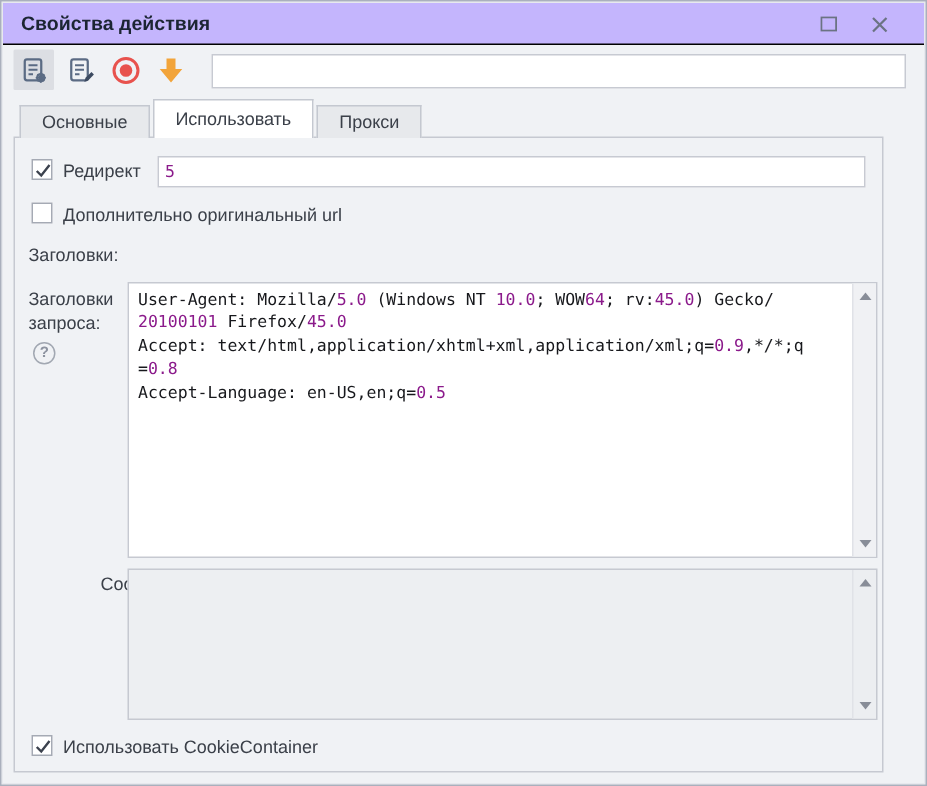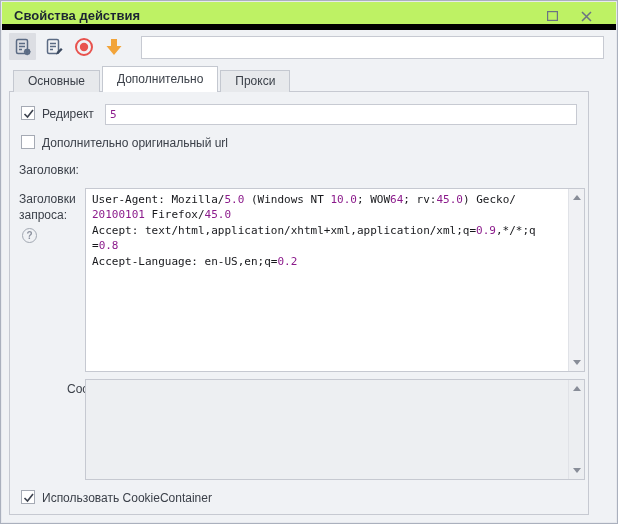--- a/index.html
+++ b/index.html
@@ -9,21 +9,21 @@
   .window {
     position:relative; width:618px; height:524px;
     background:#f0f2f5; border:1px solid #aab0bd;
     box-shadow: inset 0 0 0 1px #e7e9ee;
     overflow:hidden;
   }
 
   
   .titlebar {
     position:absolute; left:1px; top:1px; right:1px; height:28px;
-    background:#bef264; border-bottom:6px solid #000000;
+    background:#c4b5fd; border-bottom:1px solid #000000;
   }
   .title {
     position:absolute; left:12px; top:0; height:28px; line-height:28px;
     font-size:13px; font-weight:bold; color:#1c2533;
   }
   .tb-btn { position:absolute; top:4px; width:24px; height:20px; cursor:default;
             display:flex; align-items:center; justify-content:center; }
   .tb-max { right:52px; }
   .tb-close { right:18px; }
 
@@ -152,21 +152,21 @@
     <span class="tool-btn" style="left:98px;">
       <svg width="20" height="20">
         <path d="M7 2 H13 V9 H17.5 L10 18 L2.5 9 H7 Z" fill="#f2a43a"></path>
       </svg>
     </span>
     <input class="tool-input" value="" style="">
   </div>
 
   <div class="tabs">
     <div class="tab">Основные</div>
-    <div class="tab active">Дополнительно</div>
+    <div class="tab active">Использовать</div>
     <div class="tab">Прокси</div>
   </div>
 
   <div class="panel"></div>
 
   <span class="checkbox checked" style="left:20px; top:105px;">
     <svg width="14" height="14">
       <path d="M2.5 7 L5.5 10 L11 3" stroke="#3c424e" stroke-width="1.6" fill="none"></path>
     </svg>
   </span>
@@ -182,21 +182,21 @@
 
   <span class="lbl" style="left:18px; top:190px; width:64px; line-height:16px;">Заголовки запроса:</span>
   <span class="help-icon" style="left:21px; top:227px;">?</span>
 
   <div class="textbox" style="left:84px; top:187px; width:500px; height:184px;">
     <div class="content">
         <div class="mline">User-Agent: Mozilla/<span class="num">5.0</span> (Windows NT <span class="num">10.0</span>; WOW<span class="num">64</span>; rv:<span class="num">45.0</span>) Gecko/</div>
         <div class="mline"><span class="num">20100101</span> Firefox/<span class="num">45.0</span></div>
         <div class="mline">Accept: text/html,application/xhtml+xml,application/xml;q=<span class="num">0.9</span>,*/*;q</div>
         <div class="mline">=<span class="num">0.8</span></div>
-        <div class="mline">Accept-Language: en-US,en;q=<span class="num">0.2</span></div>
+        <div class="mline">Accept-Language: en-US,en;q=<span class="num">0.5</span></div>
       </div>
     <div class="vscroll">
       <span class="sb-arrow sb-up">
           <span class="tri-up"></span>
         </span>
       <span class="sb-arrow sb-down">
           <span class="tri-down"></span>
         </span>
     </div>
   </div>

